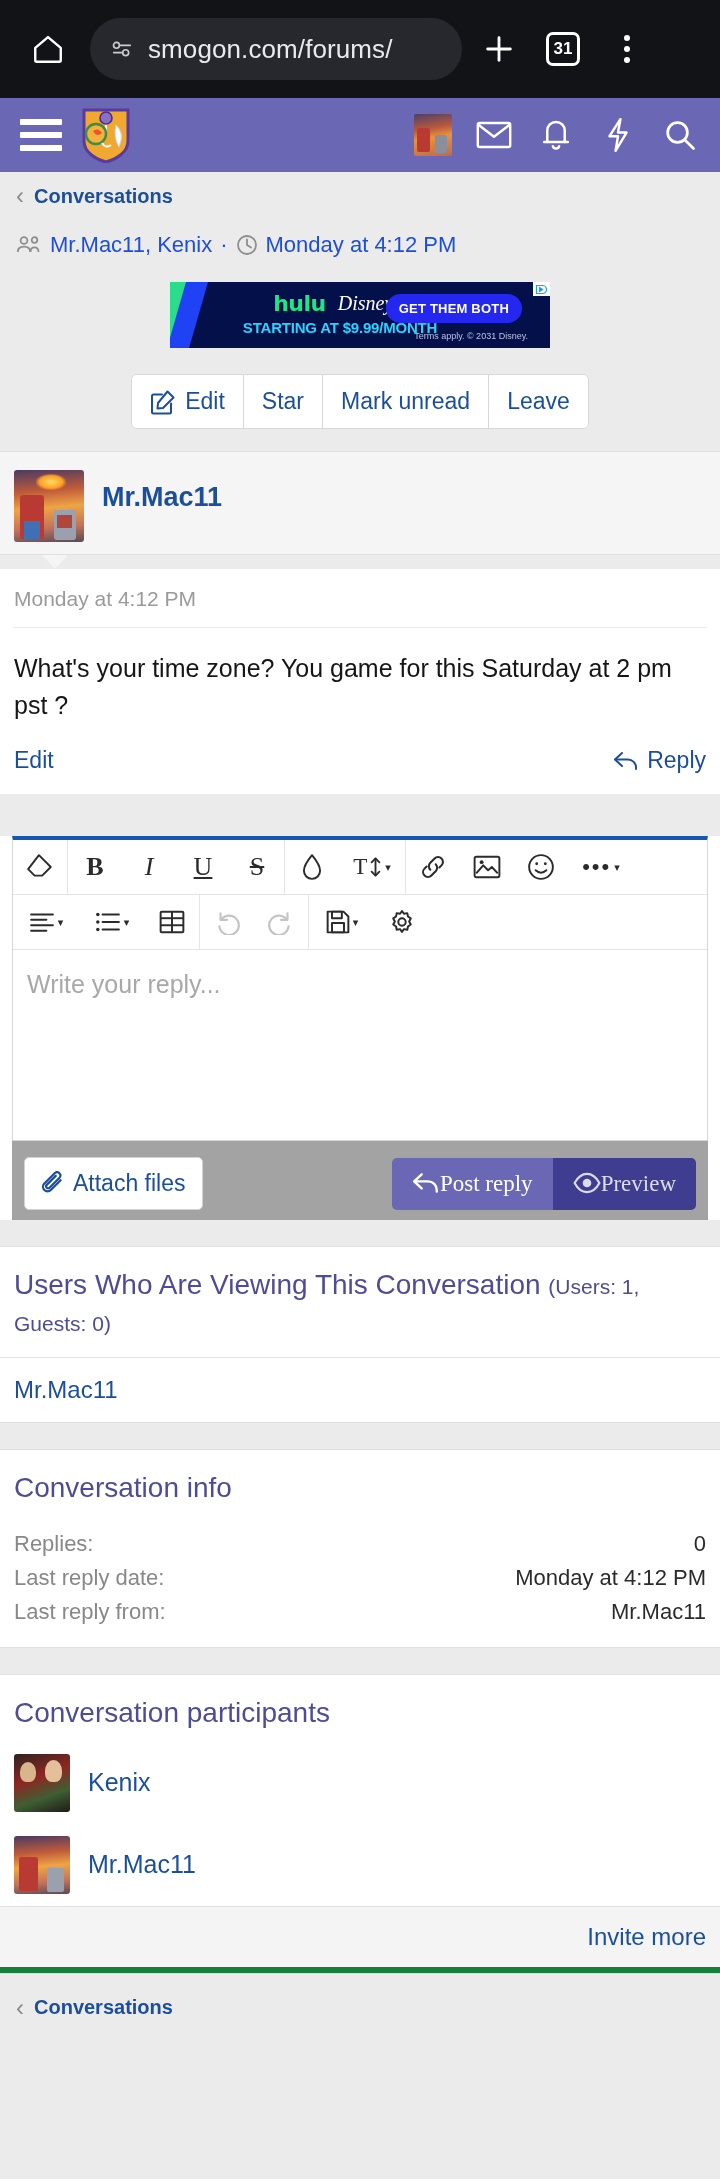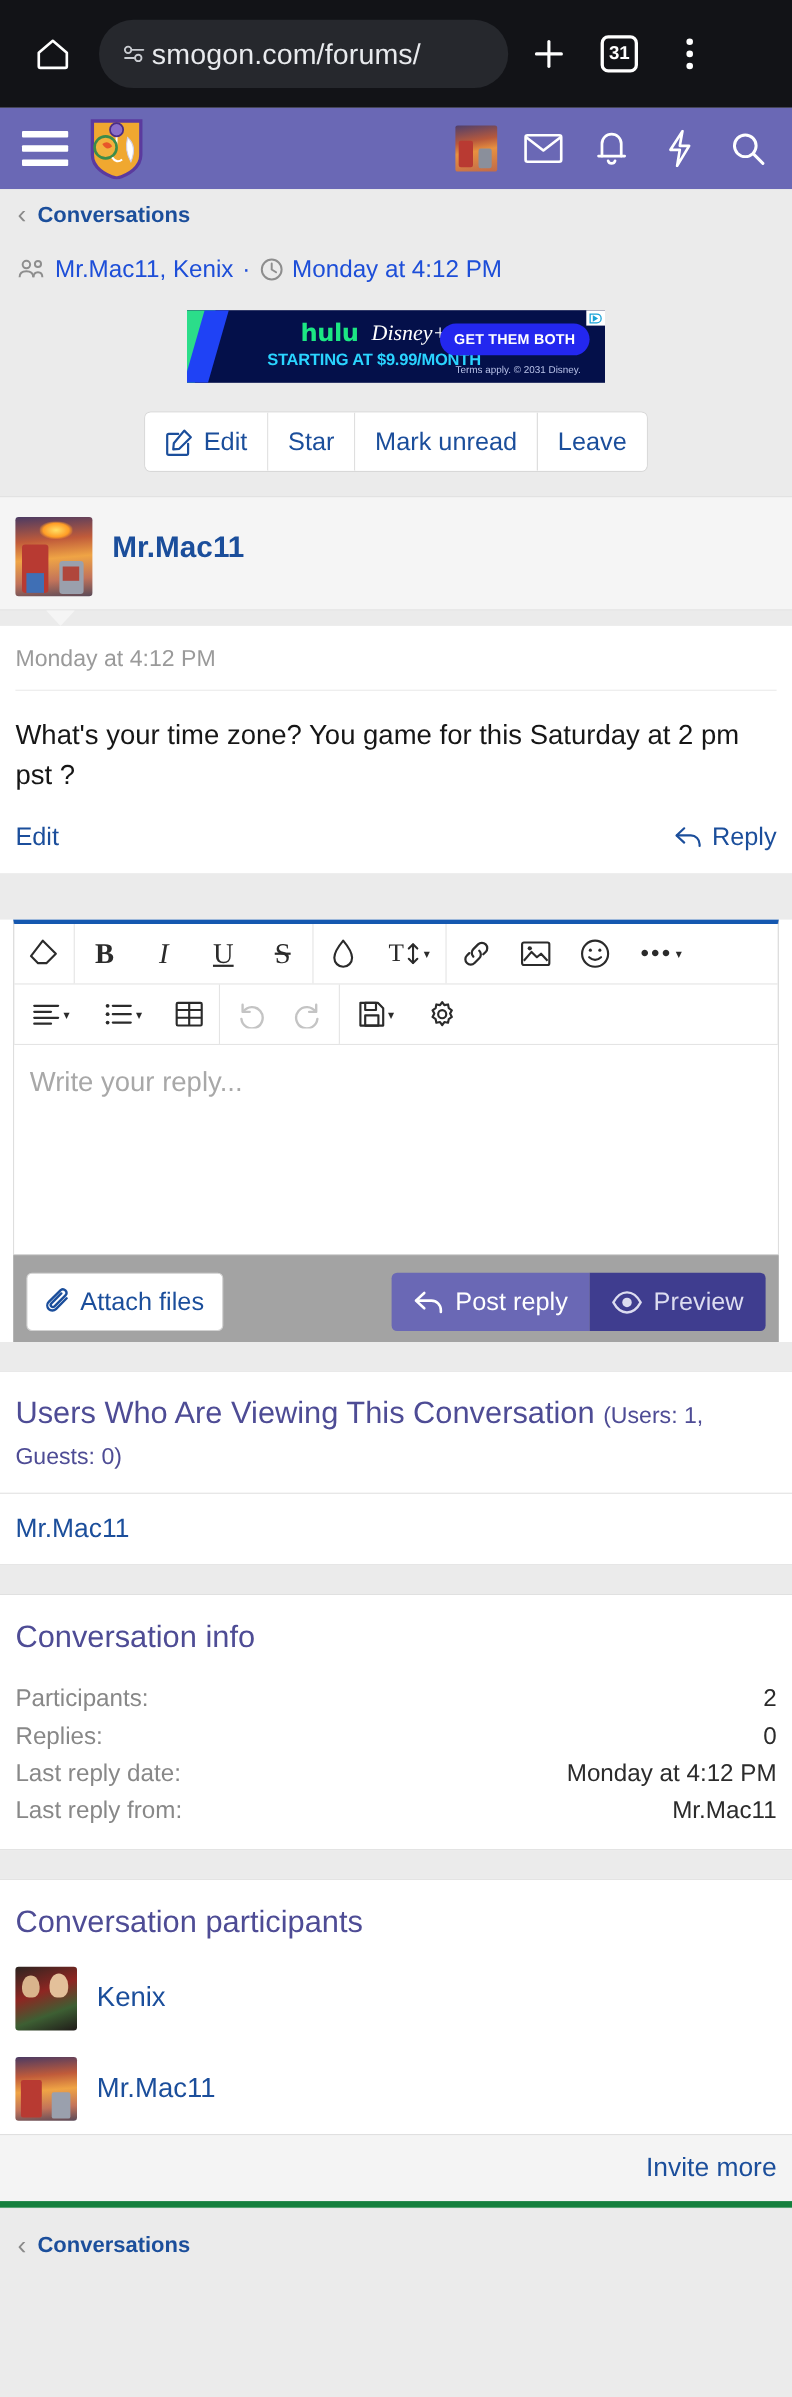--- a/index.html
+++ b/index.html
@@ -22,21 +22,21 @@
   }
   .home-btn { width: 52px; height: 52px; display: flex; align-items: center; justify-content: center; flex: 0 0 auto; }
   .omnibox {
     flex: 1 1 auto;
     height: 62px;
     background: #26282d;
     border-radius: 31px;
     display: flex;
     align-items: center;
     padding: 0 20px;
-    gap: 4px;
+    gap: 14px;
     margin-left: 6px;
     max-width: 372px;
   }
   .omnibox-url {
     color: #e8eaed;
     font-size: 26px;
     letter-spacing: 0.1px;
     white-space: nowrap;
     overflow: hidden;
   }
@@ -111,21 +111,21 @@
   .ad-stripe-green { position: absolute; left: 0; top: 0; width: 26px; height: 100%;
     background: #2bdd8a; transform: skewX(-16deg); transform-origin: top left; }
   .ad-stripe-blue { position: absolute; left: 16px; top: 0; width: 22px; height: 100%;
     background: #1f42f5; transform: skewX(-16deg); transform-origin: top left; }
   .ad-center { position: absolute; left: 56px; top: 6px; width: 228px; text-align: center; }
   .ad-logos { display: flex; align-items: center; justify-content: center; gap: 12px; height: 30px; }
   .hulu-logo { color: #1ce783; font-size: 22px; font-weight: bold; font-family: "DejaVu Sans", sans-serif; letter-spacing: -0.5px; }
   .disney-logo { color: #ffffff; font-size: 20px; font-style: italic; font-family: "Liberation Serif", serif; position: relative; }
   .ad-sub { color: #2ad4ff; font-size: 15px; font-weight: bold; margin-top: 1px; letter-spacing: -0.2px; }
   .ad-cta {
-    position: absolute; right: 14px; top: 12px;
+    position: absolute; right: 28px; top: 12px;
     background: #2327ef; color: #fff;
     font-size: 13px; font-weight: bold;
     padding: 7px 13px; border-radius: 16px; letter-spacing: 0.2px;
   }
   .ad-terms { position: absolute; right: 22px; bottom: 7px; color: #b9c2e8; font-size: 9px; }
   .ad-choice {
     position: absolute; right: 0; top: 0; width: 17px; height: 14px;
     background: #fff; display: flex; align-items: center; justify-content: center;
   }
 
@@ -209,23 +209,23 @@
   }
   .attach-btn {
     background: #fff; border: 1px solid #d2d2d2; border-radius: 5px;
     color: #1b4e9b; font-size: 23px; padding: 12px 16px;
     display: flex; align-items: center; gap: 8px; cursor: pointer;
     font-family: "Liberation Sans", sans-serif;
   }
   .footer-right { display: flex; gap: 0; }
   .post-btn, .preview-btn {
     border: none; color: #fff; font-size: 23px;
-    padding: 13px 20px; display: flex; align-items: center; gap: 10px;
+    padding: 13px 20px; display: flex; align-items: flex-start; gap: 0;
     cursor: pointer; border-radius: 5px;
-    font-family: Liberation Sans, sans-serif;
+    font-family: Liberation Serif, serif;
   }
   .post-btn { background: #6a68b5; border-radius: 5px 0 0 5px; }
   .preview-btn { background: #3f3d8f; border-radius: 0 5px 5px 0; color: #dcdcf0; }
 
   
   .band { height: 26px; background: #ebebeb; }
   .block { background: #fff; border-top: 1px solid #e0e0e0; border-bottom: 1px solid #e0e0e0; }
   .block-title {
     padding: 20px 14px 16px 14px;
     font-size: 28px; color: #4e4c95; font-weight: normal;
@@ -634,24 +634,20 @@
       <span class="link">Mr.Mac11</span>
     </div>
   </div>
 
   <div class="band"></div>
 
   <div class="block">
     <div class="block-title" style="border-bottom:none;padding-bottom:6px;">Conversation info</div>
     <div class="info-list">
       <div class="info-line">
-        <span class="info-label">Participants:</span>
-        <span class="info-value">2</span>
-      </div>
-      <div class="info-line">
         <span class="info-label">Replies:</span>
         <span class="info-value">0</span>
       </div>
       <div class="info-line">
         <span class="info-label">Last reply date:</span>
         <span class="info-value">Monday at 4:12 PM</span>
       </div>
       <div class="info-line">
         <span class="info-label">Last reply from:</span>
         <span class="info-value link">Mr.Mac11</span>

